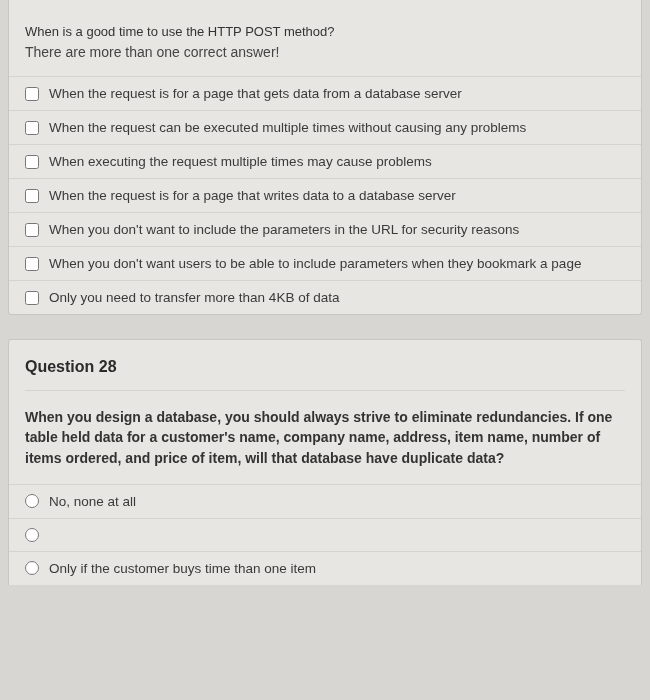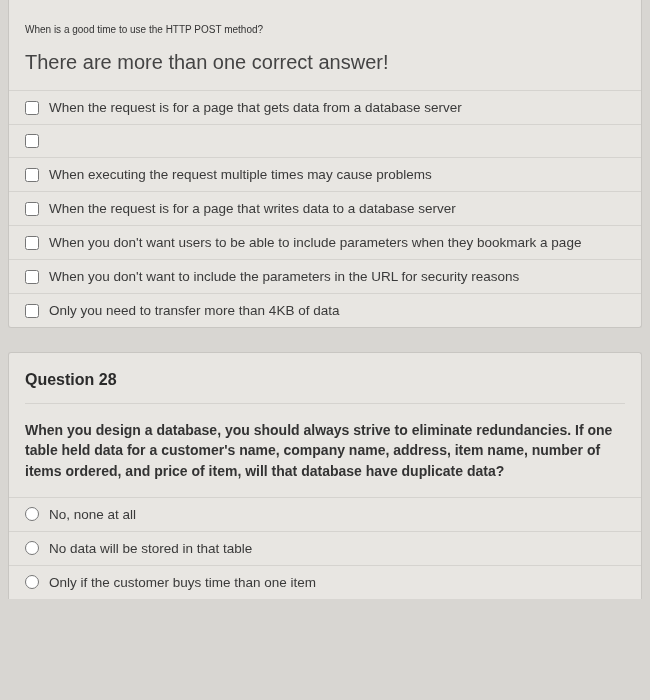--- a/index.html
+++ b/index.html
@@ -17,27 +17,27 @@
     padding: 0;
   }
   .question-block {
     background: #e8e6e2;
     border: 1px solid #c8c6c2;
     border-radius: 3px;
     margin: 0 8px 24px 8px;
     padding: 14px 16px 0 16px;
   }
   .question-heading {
-    font-size: 10px;
+    font-size: 13px;
     font-weight: 500;
     color: #333;
-    margin-bottom: 16px;
+    margin-bottom: 5px;
   }
   .question-note {
-    font-size: 20px;
+    font-size: 14px;
     color: #444;
     margin-bottom: 16px;
   }
   .option-row {
     border-top: 1px solid #d5d3cf;
     padding: 9px 2px;
     display: flex;
     align-items: center;
     gap: 8px;
   }
@@ -99,54 +99,54 @@
 <div class="question-block partial-top block-top-pad">
   <div class="question-heading">When is a good time to use the HTTP POST method?</div>
   <div class="question-note">There are more than one correct answer!</div>
   <div class="options-group">
     <label class="option-row">
       <input type="checkbox" style="">
       <span class="option-label">When the request is for a page that gets data from a database server</span>
     </label>
     <label class="option-row">
       <input type="checkbox" style="">
+      <span class="option-label">When the request can be executed multiple times without causing any problems</span>
     </label>
     <label class="option-row">
       <input type="checkbox" style="">
       <span class="option-label">When executing the request multiple times may cause problems</span>
     </label>
     <label class="option-row">
       <input type="checkbox" style="">
       <span class="option-label">When the request is for a page that writes data to a database server</span>
     </label>
     <label class="option-row">
       <input type="checkbox" style="">
-      <span class="option-label">When you don't want users to be able to include parameters when they bookmark a page</span>
+      <span class="option-label">When you don't want to include the parameters in the URL for security reasons</span>
     </label>
     <label class="option-row">
       <input type="checkbox" style="">
-      <span class="option-label">When you don't want to include the parameters in the URL for security reasons</span>
+      <span class="option-label">When you don't want users to be able to include parameters when they bookmark a page</span>
     </label>
     <label class="option-row">
       <input type="checkbox" style="">
       <span class="option-label">Only you need to transfer more than 4KB of data</span>
     </label>
   </div>
 </div>
 
 <div class="question-block partial-bottom">
   <div class="q-label">Question 28</div>
   <div class="question-text">When you design a database, you should always strive to eliminate redundancies.  If one table held data for a customer's name, company name, address, item name, number of items ordered, and price of item, will that database have duplicate data?</div>
   <div class="options-group">
     <label class="option-row">
       <input type="radio" name="q28" style="">
       <span class="option-label">No, none at all</span>
     </label>
     <label class="option-row">
       <input type="radio" name="q28" style="">
-      <span class="option-label">No data will be stored in that table</span>
     </label>
     <label class="option-row">
       <input type="radio" name="q28" style="">
       <span class="option-label">Only if the customer buys time than one item</span>
     </label>
   </div>
 </div>
 
 </body></html>

